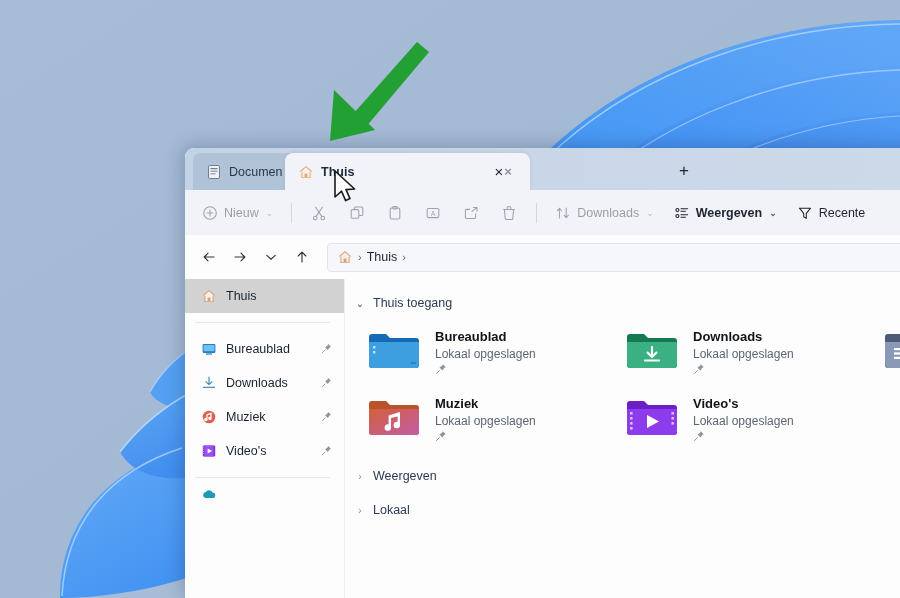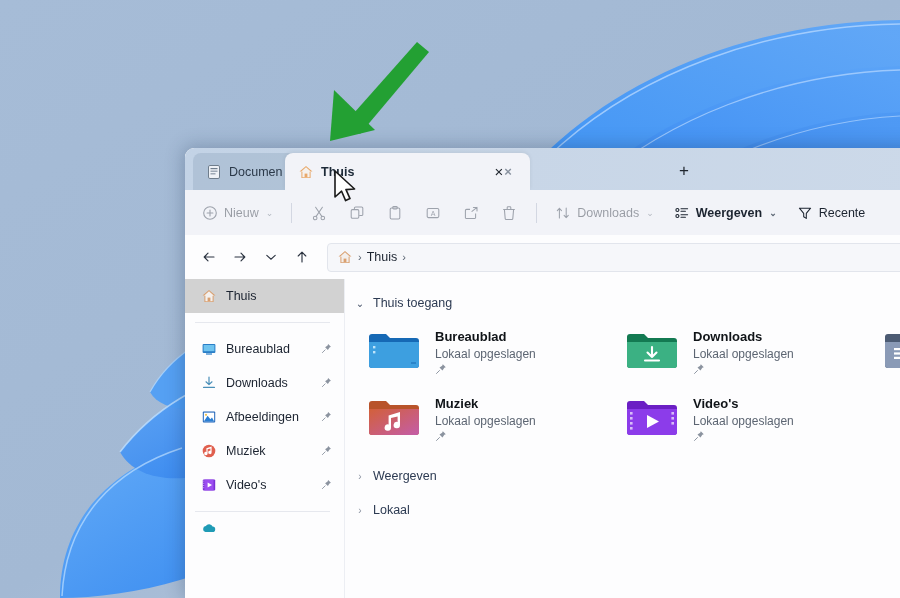--- a/index.html
+++ b/index.html
@@ -410,35 +410,20 @@
         <span class="nav-label">Downloads</span>
         <span class="pin">
           <svg width="11" height="11" viewBox="0 0 16 16">
               <path d="M10.4 1.6 L14.4 5.6 L12.4 6.4 L10 10 L6 6 L9.6 3.6 Z" fill="#8b939f"></path>
               <path d="M6 10 L2 14" stroke="#8b939f" stroke-width="1.3" stroke-linecap="round"></path>
             </svg>
         </span>
       </div>
 
 
-      <div class="nav-item">
-        <svg class="ic" viewBox="0 0 16 16">
-          <rect x="1.8" y="2.6" width="12.4" height="10.8" rx="1" fill="#1e63b8"></rect>
-          <rect x="2.8" y="3.6" width="10.4" height="8.8" fill="#ffffff"></rect>
-          <path d="M2.8 12.4 L6.6 6.8 L9.4 10.2 L11 8.4 L13.2 12.4 Z" fill="#2b7fd4"></path>
-          <circle cx="5" cy="5.8" r="1.1" fill="#f0c04a"></circle>
-        </svg>
-        <span class="nav-label">Afbeeldingen</span>
-        <span class="pin">
-          <svg width="11" height="11" viewBox="0 0 16 16">
-              <path d="M10.4 1.6 L14.4 5.6 L12.4 6.4 L10 10 L6 6 L9.6 3.6 Z" fill="#8b939f"></path>
-              <path d="M6 10 L2 14" stroke="#8b939f" stroke-width="1.3" stroke-linecap="round"></path>
-            </svg>
-        </span>
-      </div>
 
       <div class="nav-item">
         <svg class="ic" viewBox="0 0 16 16">
           <circle cx="8" cy="8" r="6.3" fill="#e0604f"></circle>
           <path d="M10.6 3.6 V9.4 a1.7 1.7 0 1 1 -1.2 -1.6 V5.4 L6.6 6.2 V10.6 a1.7 1.7 0 1 1 -1.2 -1.6 V5.2 Z" fill="#ffffff"></path>
         </svg>
         <span class="nav-label">Muziek</span>
         <span class="pin">
           <svg width="11" height="11" viewBox="0 0 16 16">
               <path d="M10.4 1.6 L14.4 5.6 L12.4 6.4 L10 10 L6 6 L9.6 3.6 Z" fill="#8b939f"></path>

